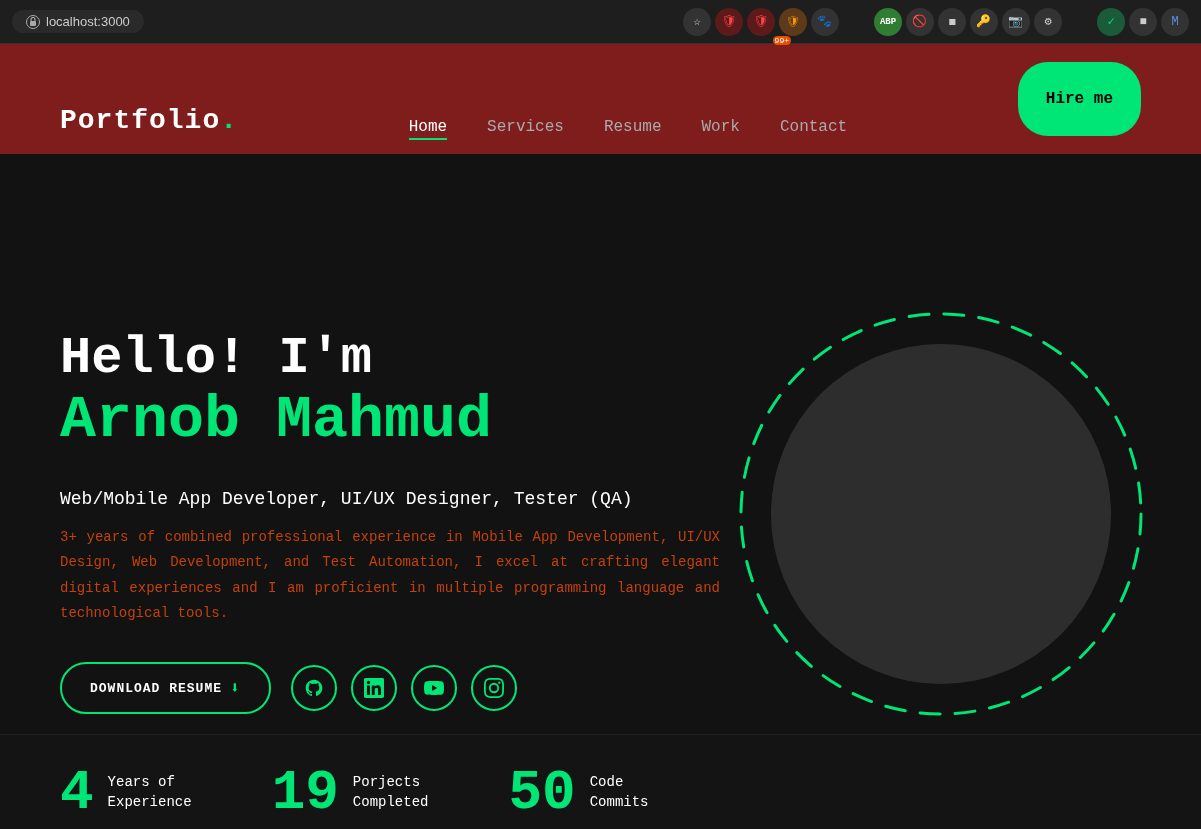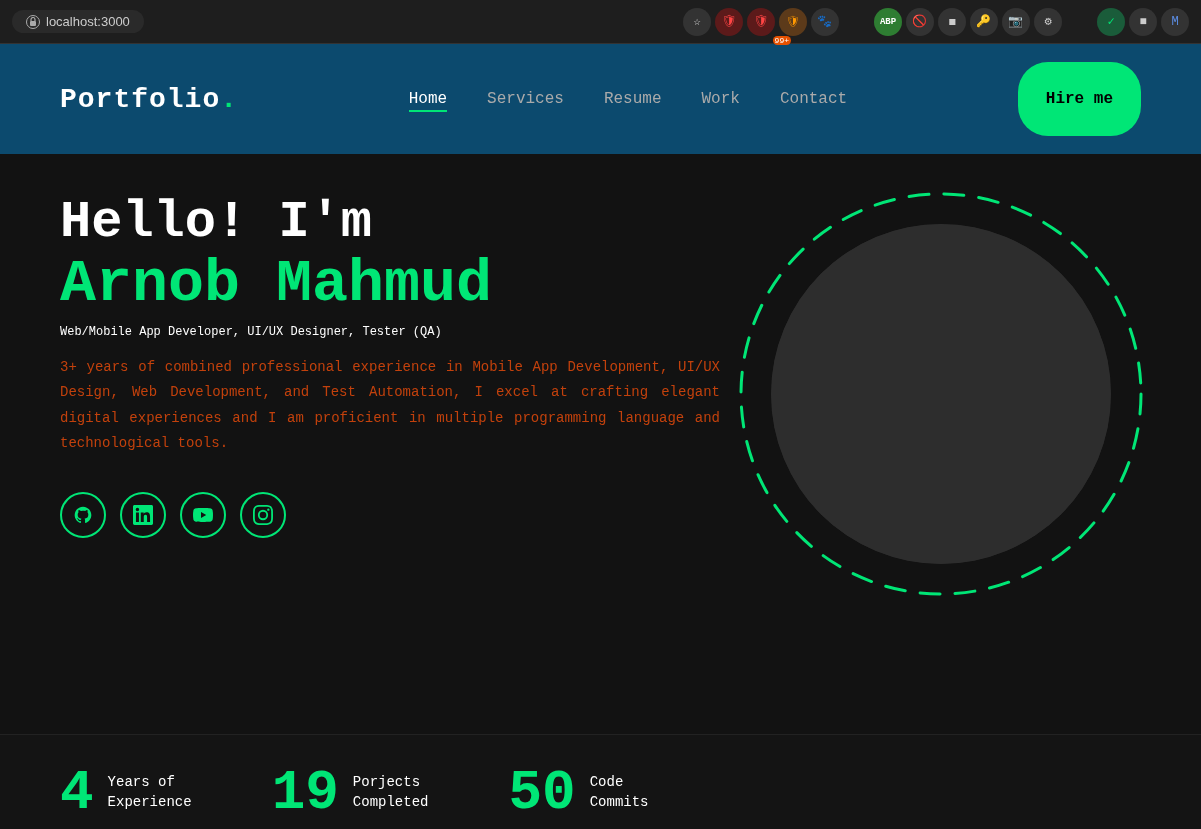--- a/index.html
+++ b/index.html
@@ -61,24 +61,24 @@
       color: #ccc;
       cursor: pointer;
     }
     .browser-icon-btn.green { background: #1a5c3a; color: #00d97e; margin-left: 31px; }
     .browser-icon-btn.red { background: #5c1a1a; color: #ff4444; }
     .browser-icon-btn.orange { background: #5c3a1a; color: #ff9800; }
 
     
     .navbar {
       display: flex;
-      align-items: center;
+      align-items: flex-end;
       justify-content: space-between;
       padding: 18px 60px;
-      background: #0c4a6e;
+      background: #7f1d1d;
     }
     .logo {
       font-size: 28px;
       font-weight: 700;
       color: #ffffff;
       letter-spacing: 1px;
     }
     .logo-dot {
       color: #00e676;
     }
@@ -116,21 +116,21 @@
       padding: 28px 28px;
       font-size: 16px;
       font-weight: 700;
       cursor: pointer;
       font-family: 'Courier New', monospace;
     }
 
     
     .hero {
       display: flex;
-      align-items: flex-start;
+      align-items: flex-end;
       justify-content: space-between;
       padding: 40px 60px 20px 60px;
       min-height: 580px;
       position: relative;
     }
     .hero-content {
       max-width: 660px;
     }
     .hero-greeting {
       font-size: 52px;
@@ -140,23 +140,23 @@
       font-family: 'Courier New', monospace;
     }
     .hero-name {
       font-size: 60px;
       font-weight: 700;
       color: #00e676;
       font-family: 'Courier New', monospace;
       line-height: 1.1;
     }
     .hero-title {
-      font-size: 12px;
-      color: #ffffff;
-      margin-top: 8px;
+      font-size: 18px;
+      color: #ffffff;
+      margin-top: 36px;
       font-family: 'Courier New', monospace;
     }
     .hero-desc {
       font-size: 14px;
       color: #c2410c;
       margin-top: 16px;
       line-height: 1.8;
       font-family: 'Courier New', monospace;
       text-align: justify;
     }
@@ -319,20 +319,24 @@
   <button class="hire-btn">Hire me</button>
 </nav>
 
 <section class="hero">
   <div class="hero-content">
     <div class="hero-greeting">Hello! I'm</div>
     <div class="hero-name">Arnob Mahmud</div>
     <div class="hero-title">Web/Mobile App Developer, UI/UX Designer, Tester (QA)</div>
     <div class="hero-desc">3+ years of combined professional experience in Mobile App Development, UI/UX Design, Web Development, and Test Automation, I excel at crafting elegant digital experiences and I am proficient in multiple programming language and technological tools.</div>
     <div class="hero-actions">
+      <button class="download-btn">
+        <span>DOWNLOAD RESUME</span>
+        <span class="download-icon">⬇</span>
+      </button>
       <div class="social-icons">
         <button class="social-icon-btn" title="GitHub">
 
           <svg width="20" height="20" viewBox="0 0 24 24" fill="#00e676">
             <path d="M12 2C6.477 2 2 6.477 2 12c0 4.418 2.865 8.166 6.839 9.489.5.092.682-.217.682-.482 0-.237-.009-.868-.013-1.703-2.782.604-3.369-1.341-3.369-1.341-.454-1.155-1.11-1.462-1.11-1.462-.908-.62.069-.608.069-.608 1.003.07 1.531 1.03 1.531 1.03.892 1.529 2.341 1.087 2.91.832.092-.647.35-1.088.636-1.338-2.22-.253-4.555-1.11-4.555-4.943 0-1.091.39-1.984 1.029-2.683-.103-.253-.446-1.27.098-2.647 0 0 .84-.269 2.75 1.025A9.578 9.578 0 0112 6.836c.85.004 1.705.114 2.504.336 1.909-1.294 2.747-1.025 2.747-1.025.546 1.377.203 2.394.1 2.647.64.699 1.028 1.592 1.028 2.683 0 3.842-2.339 4.687-4.566 4.935.359.309.678.919.678 1.852 0 1.336-.012 2.415-.012 2.743 0 .267.18.578.688.48C19.138 20.163 22 16.418 22 12c0-5.523-4.477-10-10-10z"></path>
           </svg>
         </button>
         <button class="social-icon-btn" title="LinkedIn">
           <svg width="20" height="20" viewBox="0 0 24 24" fill="#00e676">
             <path d="M20.447 20.452h-3.554v-5.569c0-1.328-.027-3.037-1.852-3.037-1.853 0-2.136 1.445-2.136 2.939v5.667H9.351V9h3.414v1.561h.046c.477-.9 1.637-1.85 3.37-1.85 3.601 0 4.267 2.37 4.267 5.455v6.286zM5.337 7.433a2.062 2.062 0 01-2.063-2.065 2.064 2.064 0 112.063 2.065zm1.782 13.019H3.555V9h3.564v11.452zM22.225 0H1.771C.792 0 0 .774 0 1.729v20.542C0 23.227.792 24 1.771 24h20.451C23.2 24 24 23.227 24 22.271V1.729C24 .774 23.2 0 22.222 0h.003z"></path>

